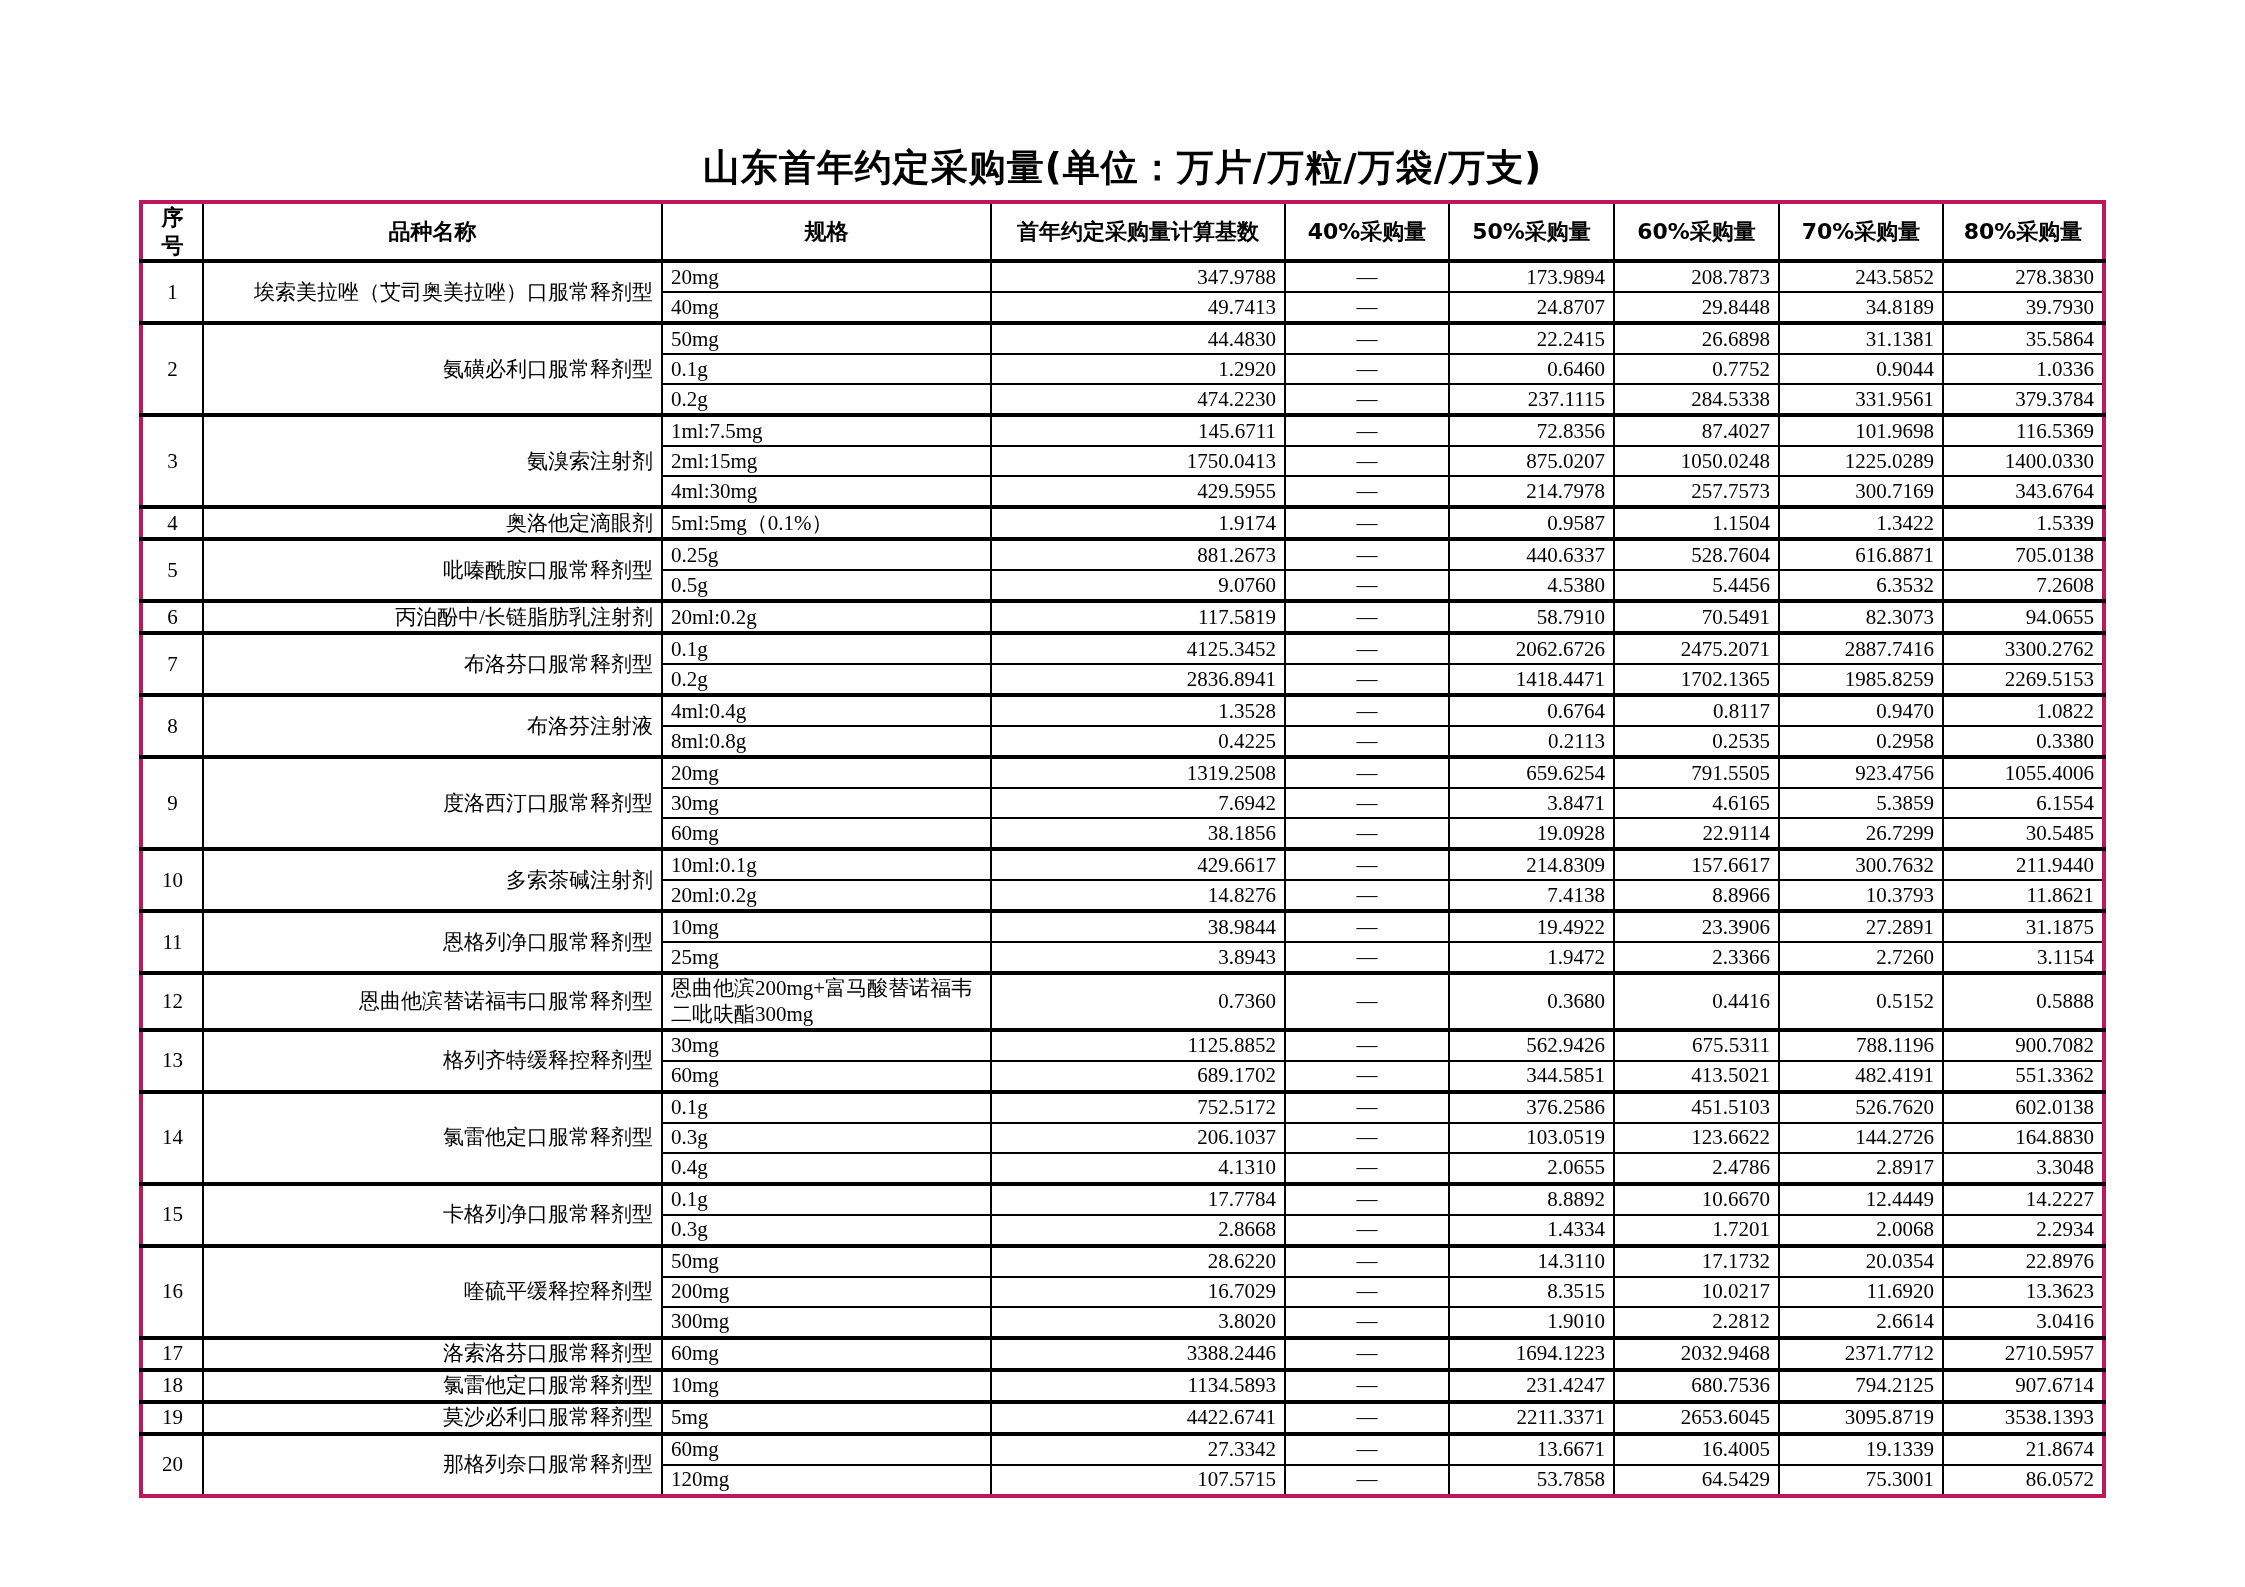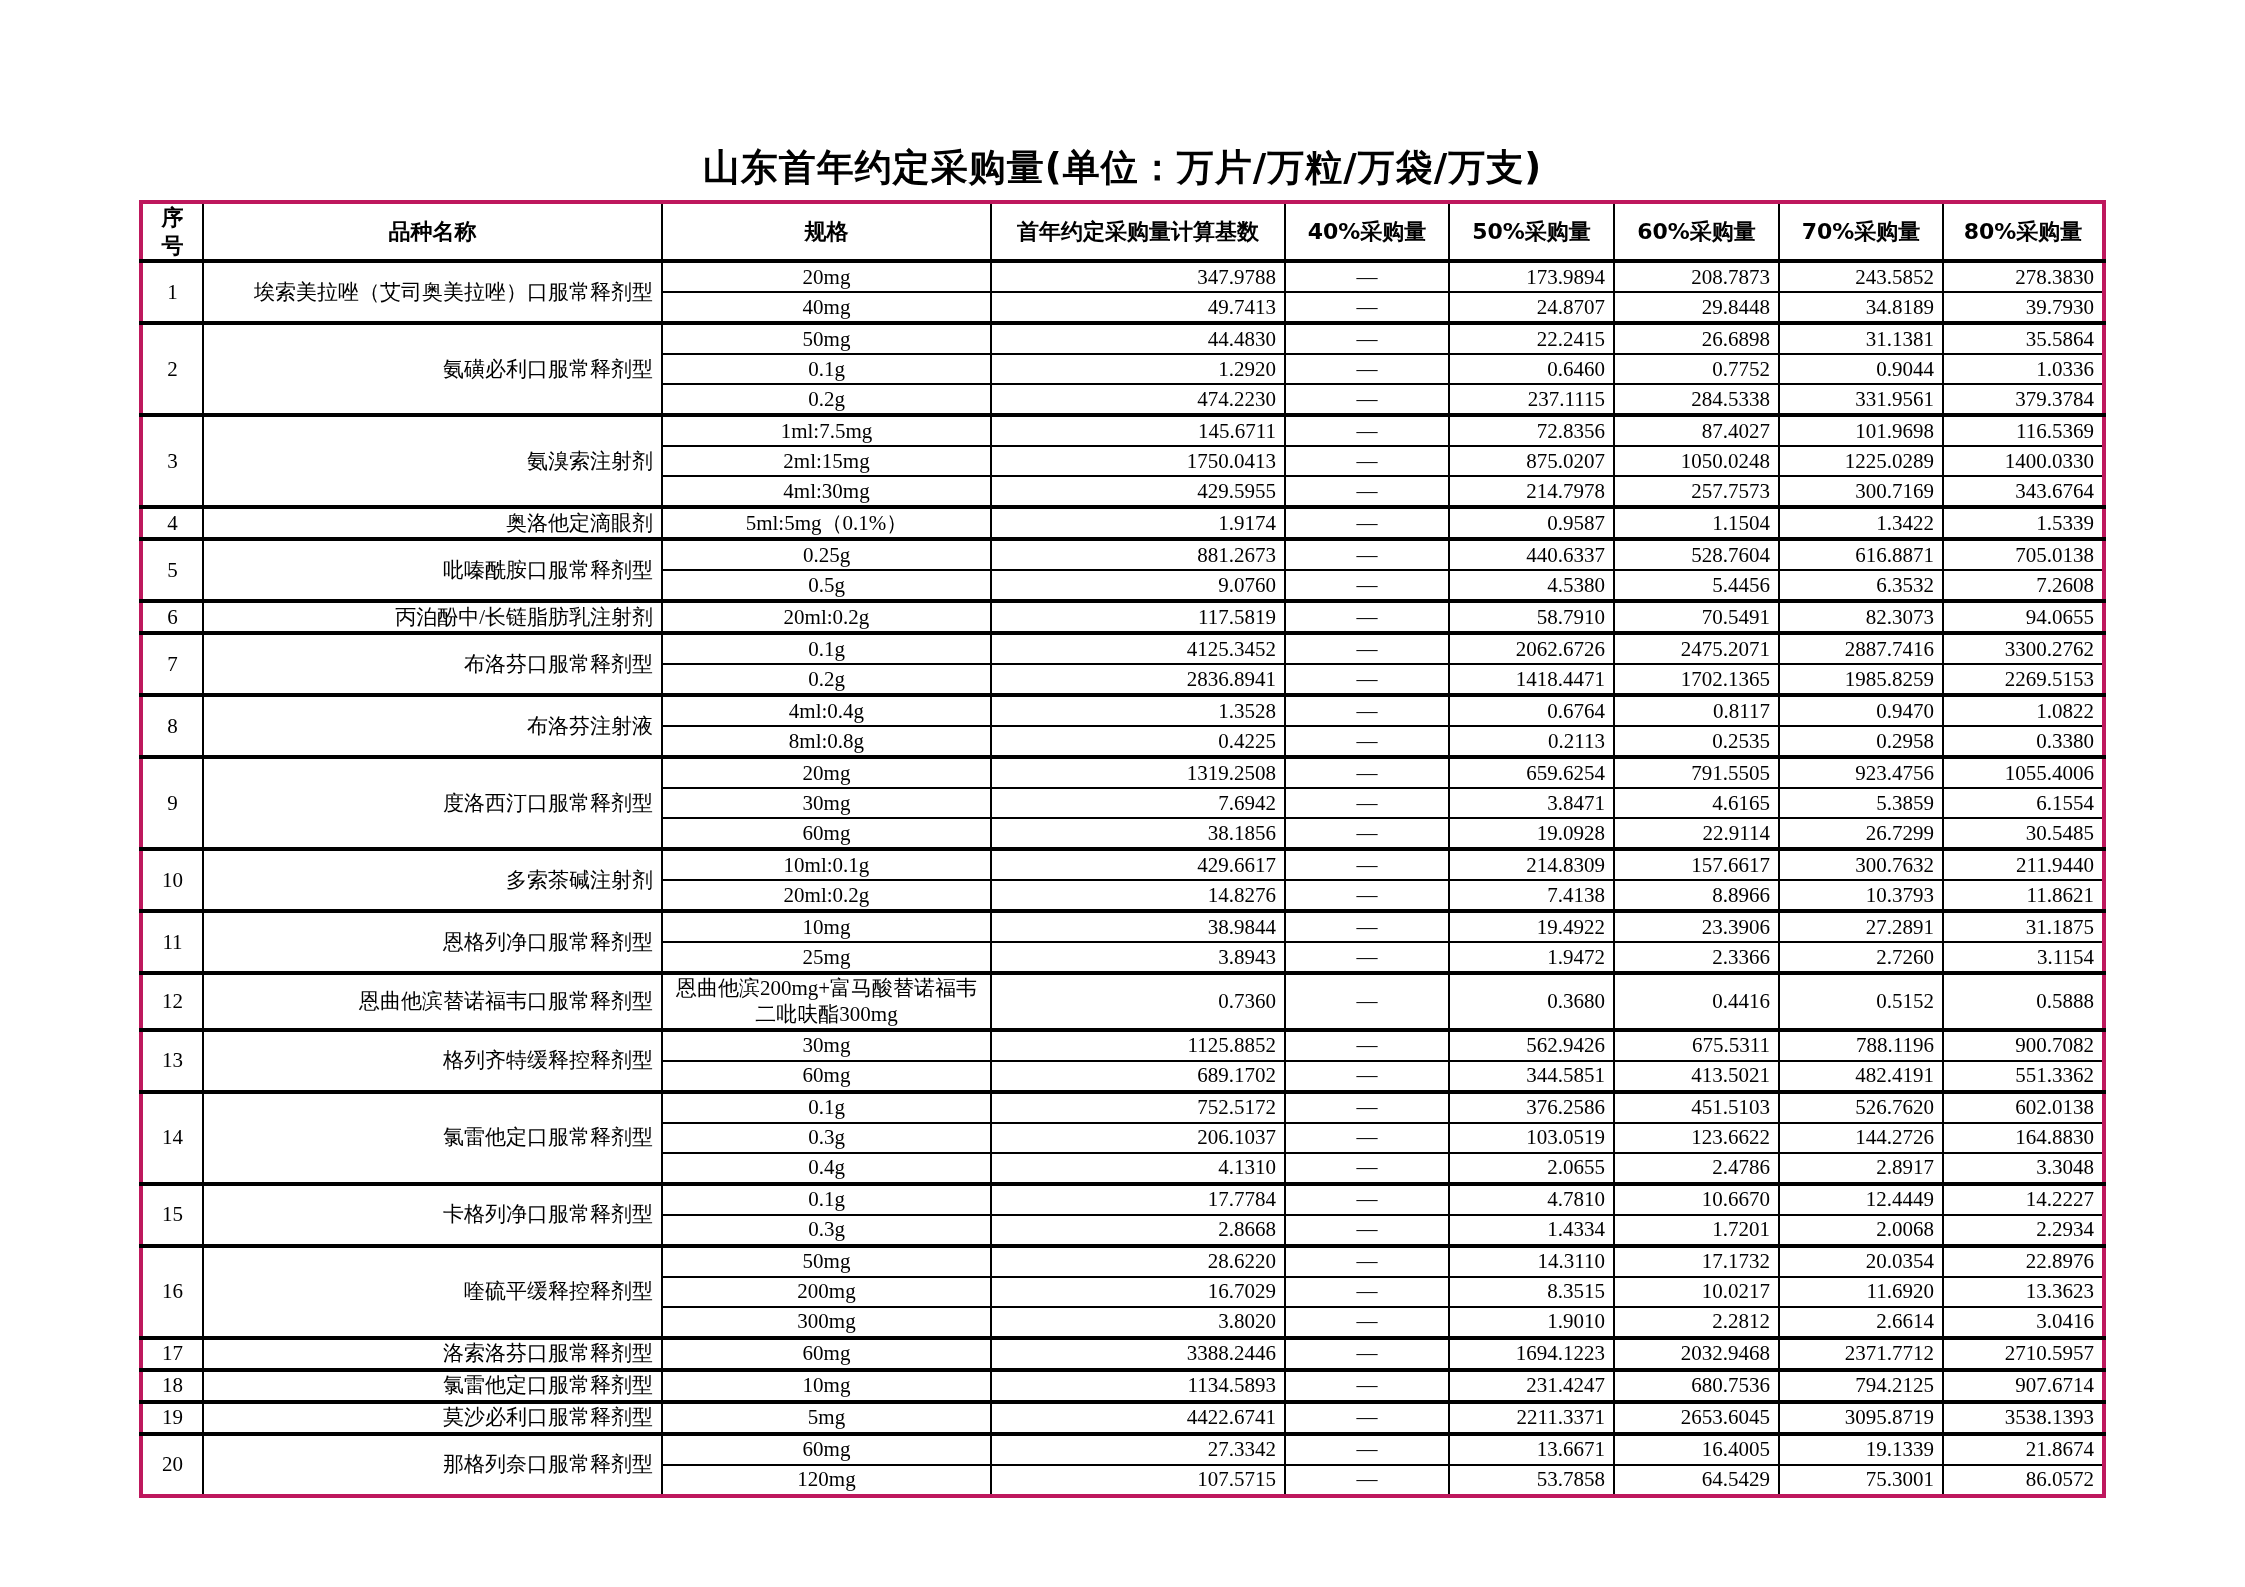--- a/index.html
+++ b/index.html
@@ -58,21 +58,21 @@
   }
   .procurement-table tbody td {
     height: 28px;
     font-size: 21px;
   }
   .procurement-table tr.group-start td {
     border-top: 4px solid #000;
   }
   .c-serial { text-align: center; }
   .c-name   { text-align: right; }
-  .c-spec   { text-align: center; }
+  .c-spec   { }
   .c-num    { text-align: right; padding-right: 12px; }
   .c-dash   { text-align: center; }
 </style>
 </head>
 <body>
 
 <div class="page">
   <h1 class="doc-title">山东首年约定采购量(单位：万片/万粒/万袋/万支)</h1>
 
   <table class="procurement-table">
@@ -389,21 +389,21 @@
           <td class="c-num">2.4786</td>
           <td class="c-num">2.8917</td>
           <td class="c-num">3.3048</td>
         </tr>
         <tr class="group-start">
           <td rowspan="2" class="c-serial">15</td>
           <td rowspan="2" class="c-name">卡格列净口服常释剂型</td>
           <td class="c-spec">0.1g</td>
           <td class="c-num">17.7784</td>
           <td class="c-dash">—</td>
-          <td class="c-num">4.7810</td>
+          <td class="c-num">8.8892</td>
           <td class="c-num">10.6670</td>
           <td class="c-num">12.4449</td>
           <td class="c-num">14.2227</td>
         </tr>
         <tr>
           <td class="c-spec">0.3g</td>
           <td class="c-num">2.8668</td>
           <td class="c-dash">—</td>
           <td class="c-num">1.4334</td>
           <td class="c-num">1.7201</td>

